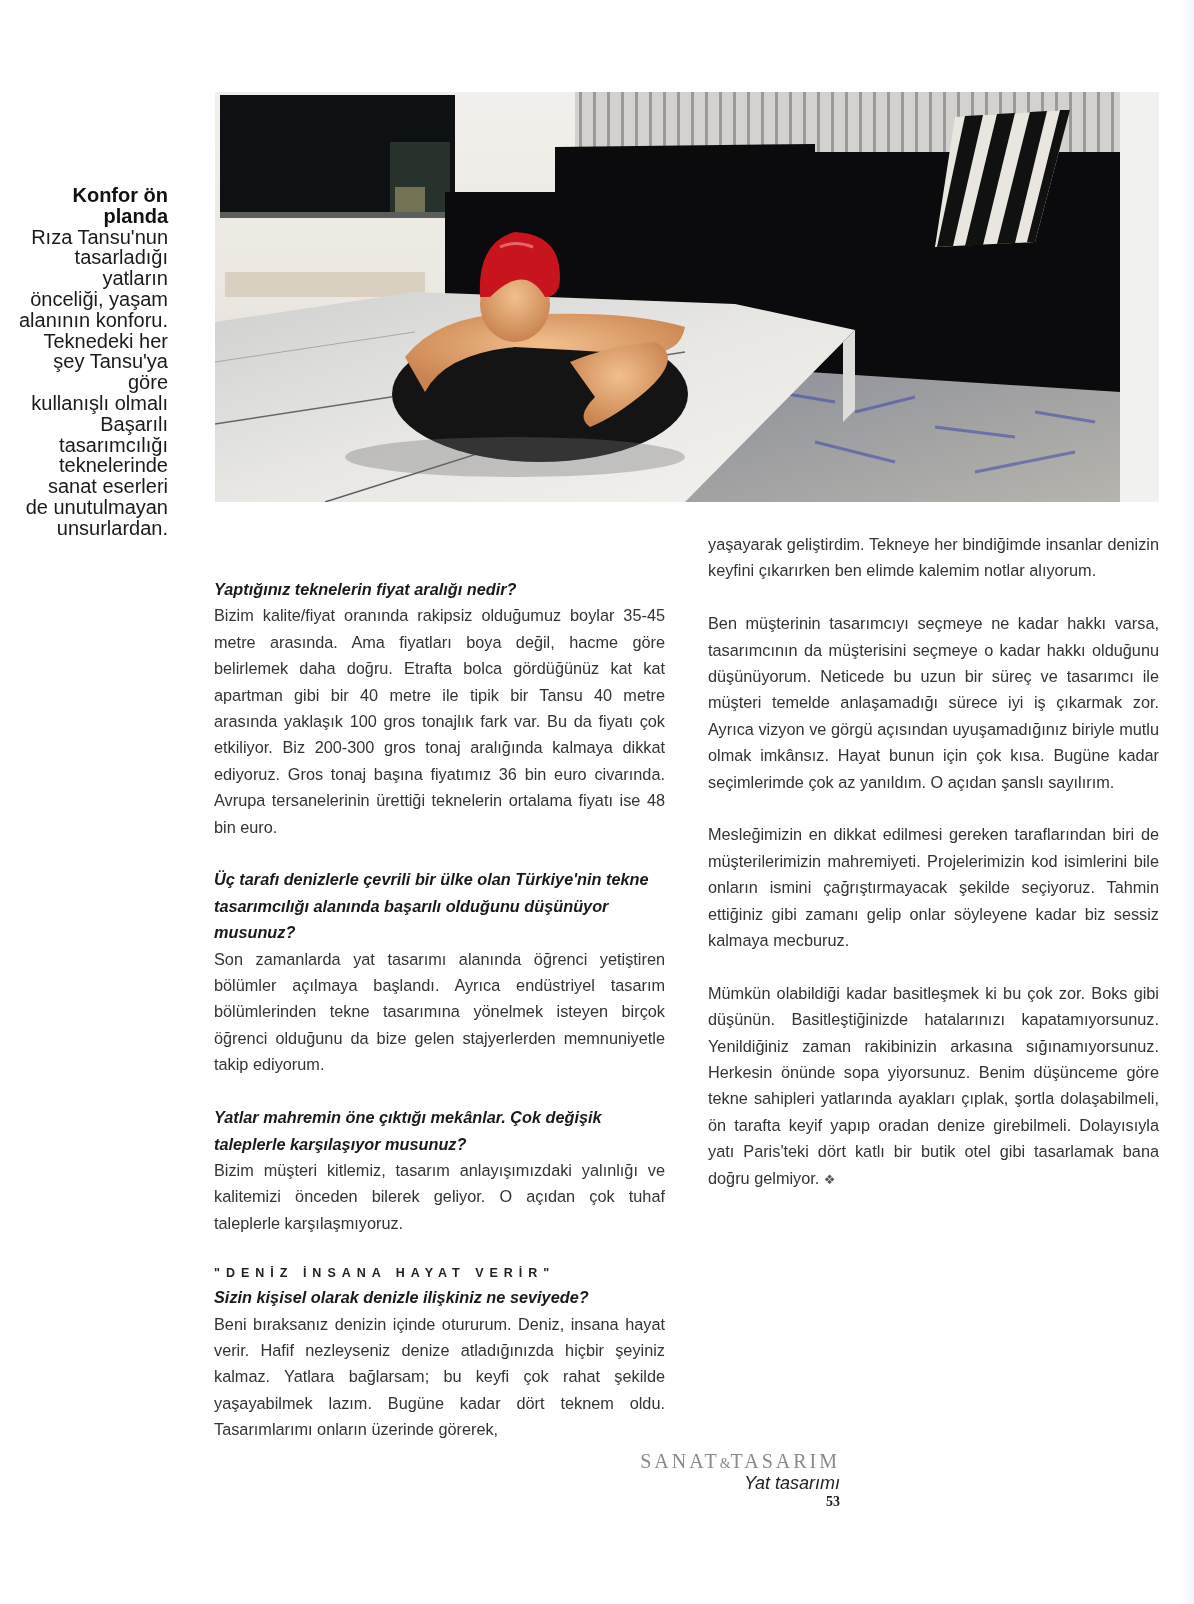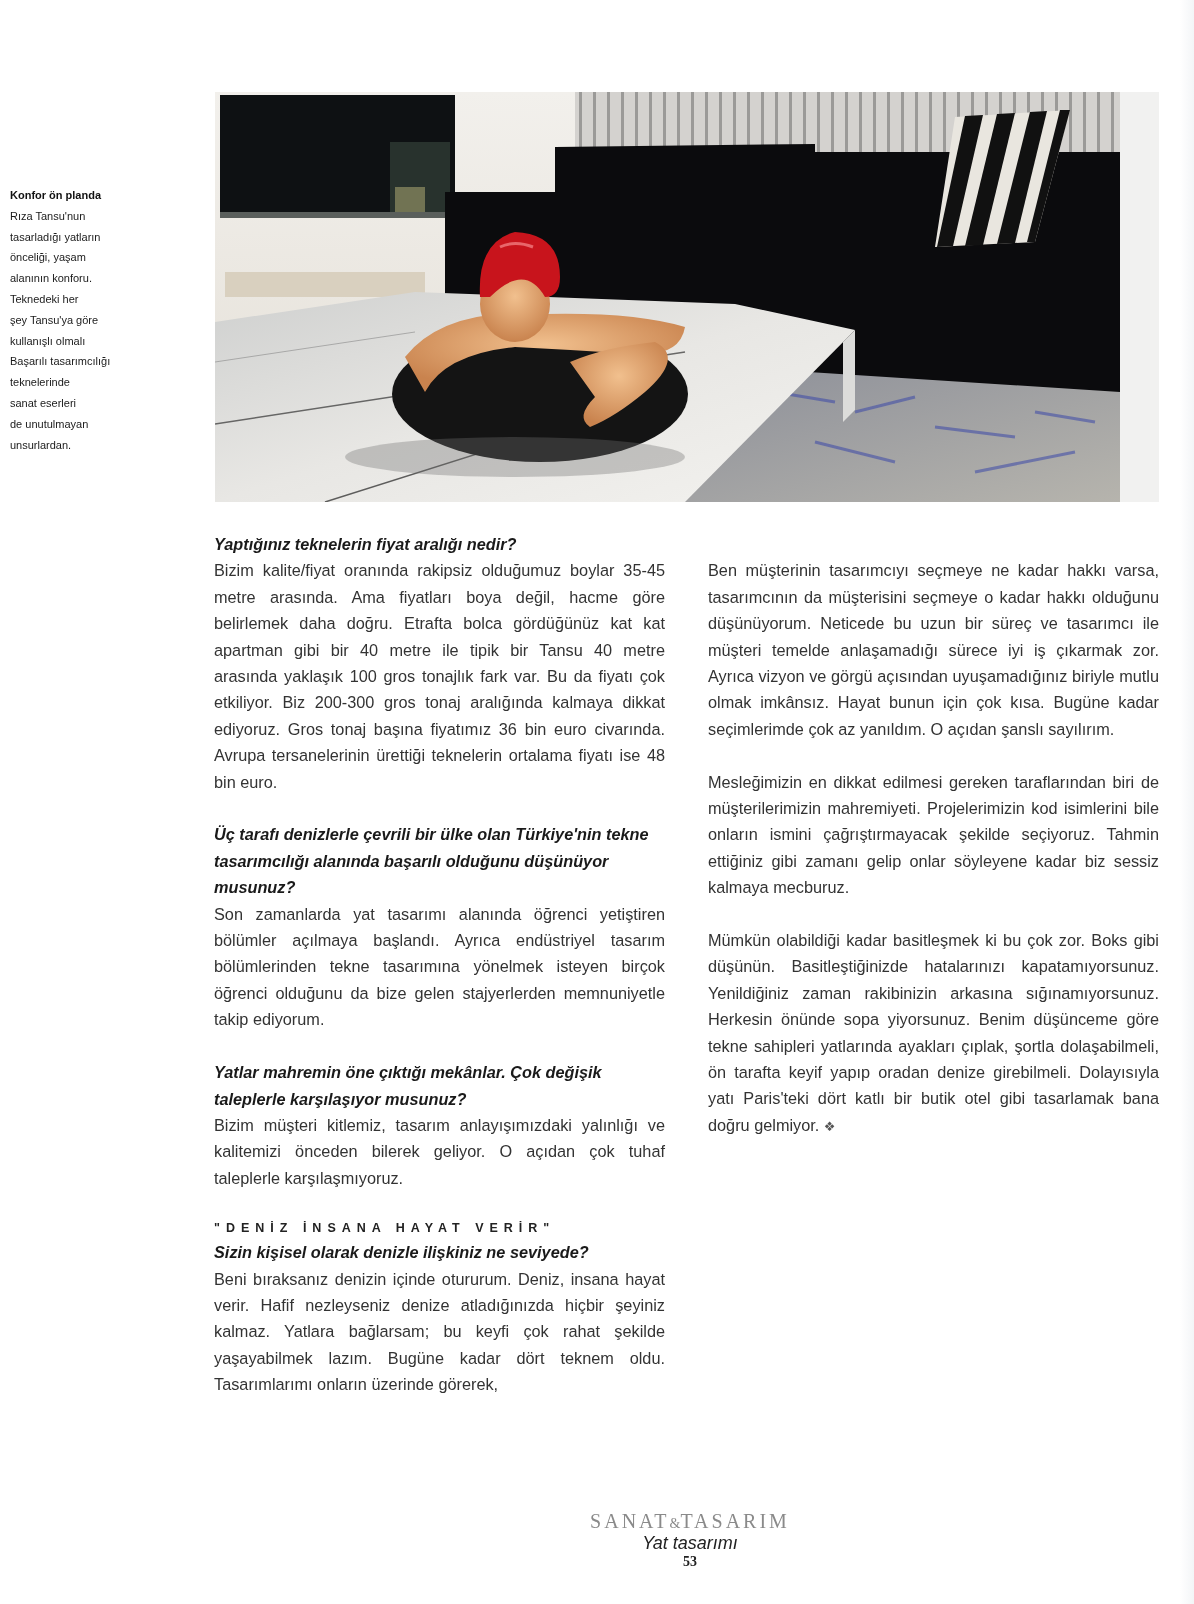--- a/index.html
+++ b/index.html
@@ -4,40 +4,40 @@
 <style>
   html, body { margin: 0; padding: 0; }
   body {
     width: 1194px; height: 1604px; background: #ffffff; position: relative; overflow: hidden;
     font-family: "Liberation Sans", sans-serif; color: #2a2a2a;
   }
   .page-edge { position: absolute; right: 0; top: 0; width: 14px; height: 1604px;
     background: linear-gradient(to right, #ffffff, #f3f5f7); }
 
   
-  .caption { position: absolute; left: 10px; top: 185px; width: 158px; 
-    font-size: 11px; line-height: 20.8px; color: #1a1a1a; }
+  .caption { position: absolute; left: 10px; top: 185px; width: 158px; text-align: right;
+    font-size: 20px; line-height: 20.8px; color: #1a1a1a; }
   .caption .cap-title { font-weight: bold; color: #111; }
 
   
   .photo { position: absolute; left: 215px; top: 92px; width: 944px; height: 410px; overflow: hidden; background: #ddd; }
   .photo svg { display: block; width: 100%; height: 100%; }
 
   
   .col { position: absolute; top: 531px; width: 451px; font-size: 16.3px; line-height: 26.4px; color: #333; }
-  .col-left { left: 214px; }
+  .col-left { left: 214px; margin-top: 45px; }
   .col-right { left: 708px; }
   .col p { margin: 0; text-align: justify; }
   .col .q { font-weight: bold; font-style: italic; color: #1a1a1a; text-align: left; }
   .col .gap { height: 26.4px; }
   .col .kicker { font-size: 12.5px; font-weight: bold; letter-spacing: 6px; color: #222; margin-top: 10px; line-height: 22px; }
   .end-mark { font-size: 13px; color: #555; }
 
   
-  .footer { position: absolute; left: 540px; top: 1510px; width: 300px; text-align: center; }
+  .footer { position: absolute; left: 540px; top: 1450px; width: 300px; text-align: right; }
   .brand { font-family: "Liberation Serif", serif; font-size: 20px; letter-spacing: 3px; color: #8a8a8a; line-height: 22px; }
   .brand .amp { font-size: 14px; letter-spacing: 0; }
   .section { font-style: italic; font-size: 18px; color: #222; line-height: 16px; }
   .page-num { font-family: "Liberation Serif", serif; font-weight: bold; font-size: 14px; color: #222; line-height: 22px; }
 </style>
 </head>
 <body>
 
 <div class="page-edge"></div>
 
@@ -136,20 +136,21 @@
   <div class="gap"></div>
   <p class="q">Yatlar mahremin öne çıktığı mekânlar. Çok değişik taleplerle karşılaşıyor musunuz?</p>
   <p>Bizim müşteri kitlemiz, tasarım anlayışımızdaki yalınlığı ve kalitemizi önceden bilerek geliyor. O açıdan çok tuhaf taleplerle karşılaşmıyoruz.</p>
   <div class="gap" style="height:16px"></div>
   <p class="kicker">"DENİZ İNSANA HAYAT VERİR"</p>
   <p class="q">Sizin kişisel olarak denizle ilişkiniz ne seviyede?</p>
   <p>Beni bıraksanız denizin içinde otururum. Deniz, insana hayat verir. Hafif nezleyseniz denize atladığınızda hiçbir şeyiniz kalmaz. Yatlara bağlarsam; bu keyfi çok rahat şekilde yaşayabilmek lazım. Bugüne kadar dört teknem oldu. Tasarımlarımı onların üzerinde görerek,</p>
 </div>
 
 <div class="col col-right">
+  <p>yaşayarak geliştirdim. Tekneye her bindiğimde insanlar denizin keyfini çıkarırken ben elimde kalemim notlar alıyorum.</p>
   <div class="gap"></div>
   <p>Ben müşterinin tasarımcıyı seçmeye ne kadar hakkı varsa, tasarımcının da müşterisini seçmeye o kadar hakkı olduğunu düşünüyorum. Neticede bu uzun bir süreç ve tasarımcı ile müşteri temelde anlaşamadığı sürece iyi iş çıkarmak zor. Ayrıca vizyon ve görgü açısından uyuşamadığınız biriyle mutlu olmak imkânsız. Hayat bunun için çok kısa. Bugüne kadar seçimlerimde çok az yanıldım. O açıdan şanslı sayılırım.</p>
   <div class="gap"></div>
   <p>Mesleğimizin en dikkat edilmesi gereken taraflarından biri de müşterilerimizin mahremiyeti. Projelerimizin kod isimlerini bile onların ismini çağrıştırmayacak şekilde seçiyoruz. Tahmin ettiğiniz gibi zamanı gelip onlar söyleyene kadar biz sessiz kalmaya mecburuz.</p>
   <div class="gap"></div>
   <p><span>Mümkün olabildiği kadar basitleşmek ki bu çok zor. Boks gibi düşünün. Basitleştiğinizde hatalarınızı kapatamıyorsunuz. Yenildiğiniz zaman rakibinizin arkasına sığınamıyorsunuz. Herkesin önünde sopa yiyorsunuz. Benim düşünceme göre tekne sahipleri yatlarında ayakları çıplak, şortla dolaşabilmeli, ön tarafta keyif yapıp oradan denize girebilmeli. Dolayısıyla yatı Paris'teki dört katlı bir butik otel gibi tasarlamak bana doğru gelmiyor.</span> <span class="end-mark">❖</span></p>
 </div>
 
 <div class="footer">
   <div class="brand"><span>SANAT</span><span class="amp">&amp;</span><span>TASARIM</span></div>

